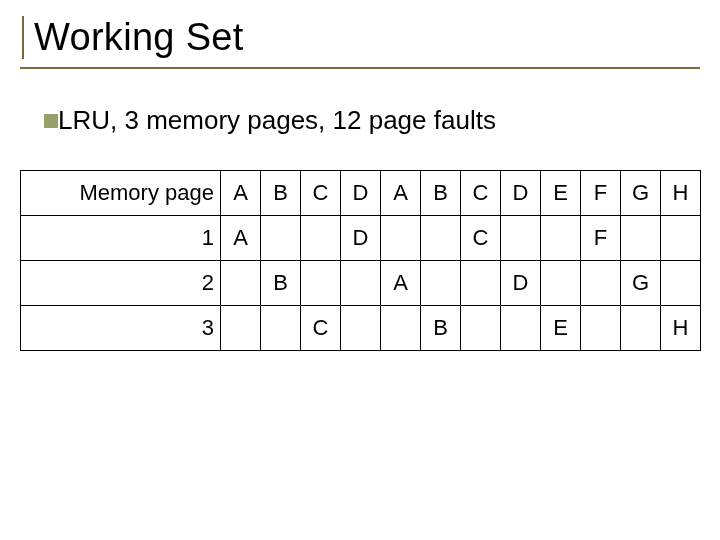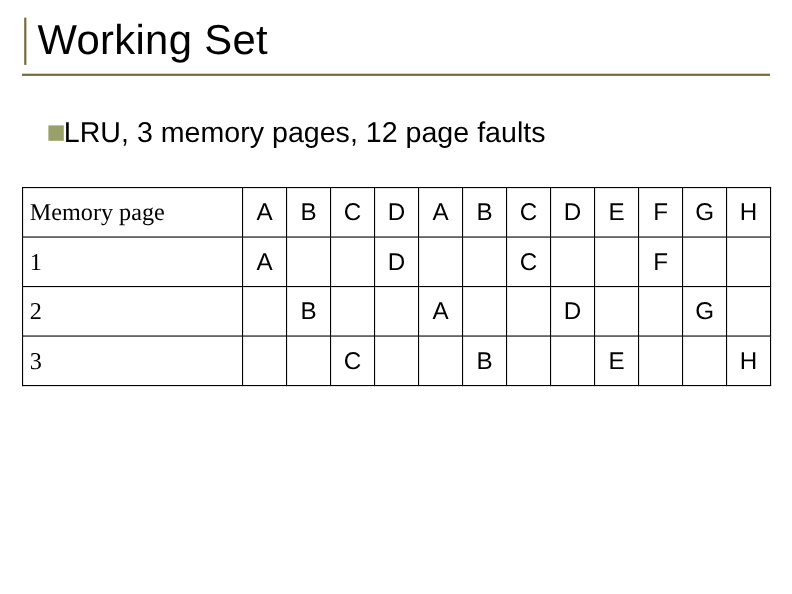--- a/index.html
+++ b/index.html
@@ -60,23 +60,22 @@
   table.grid td, table.grid th {
     border: 1.5px solid #000;
     font-size: 22px;
     font-weight: 400;
     text-align: center;
     vertical-align: middle;
     height: 44px;
     padding: 0;
   }
   table.grid td.rowlabel {
-    text-align: left;
+    text-align: right;
     padding: 0 6px;
-    font-family: Liberation Serif, serif;
   }
 </style>
 </head>
 <body>
 
 <div class="slide">
 
   <div class="title-wrap">
     <div class="title-inner">
       <div class="title">Working Set</div>

